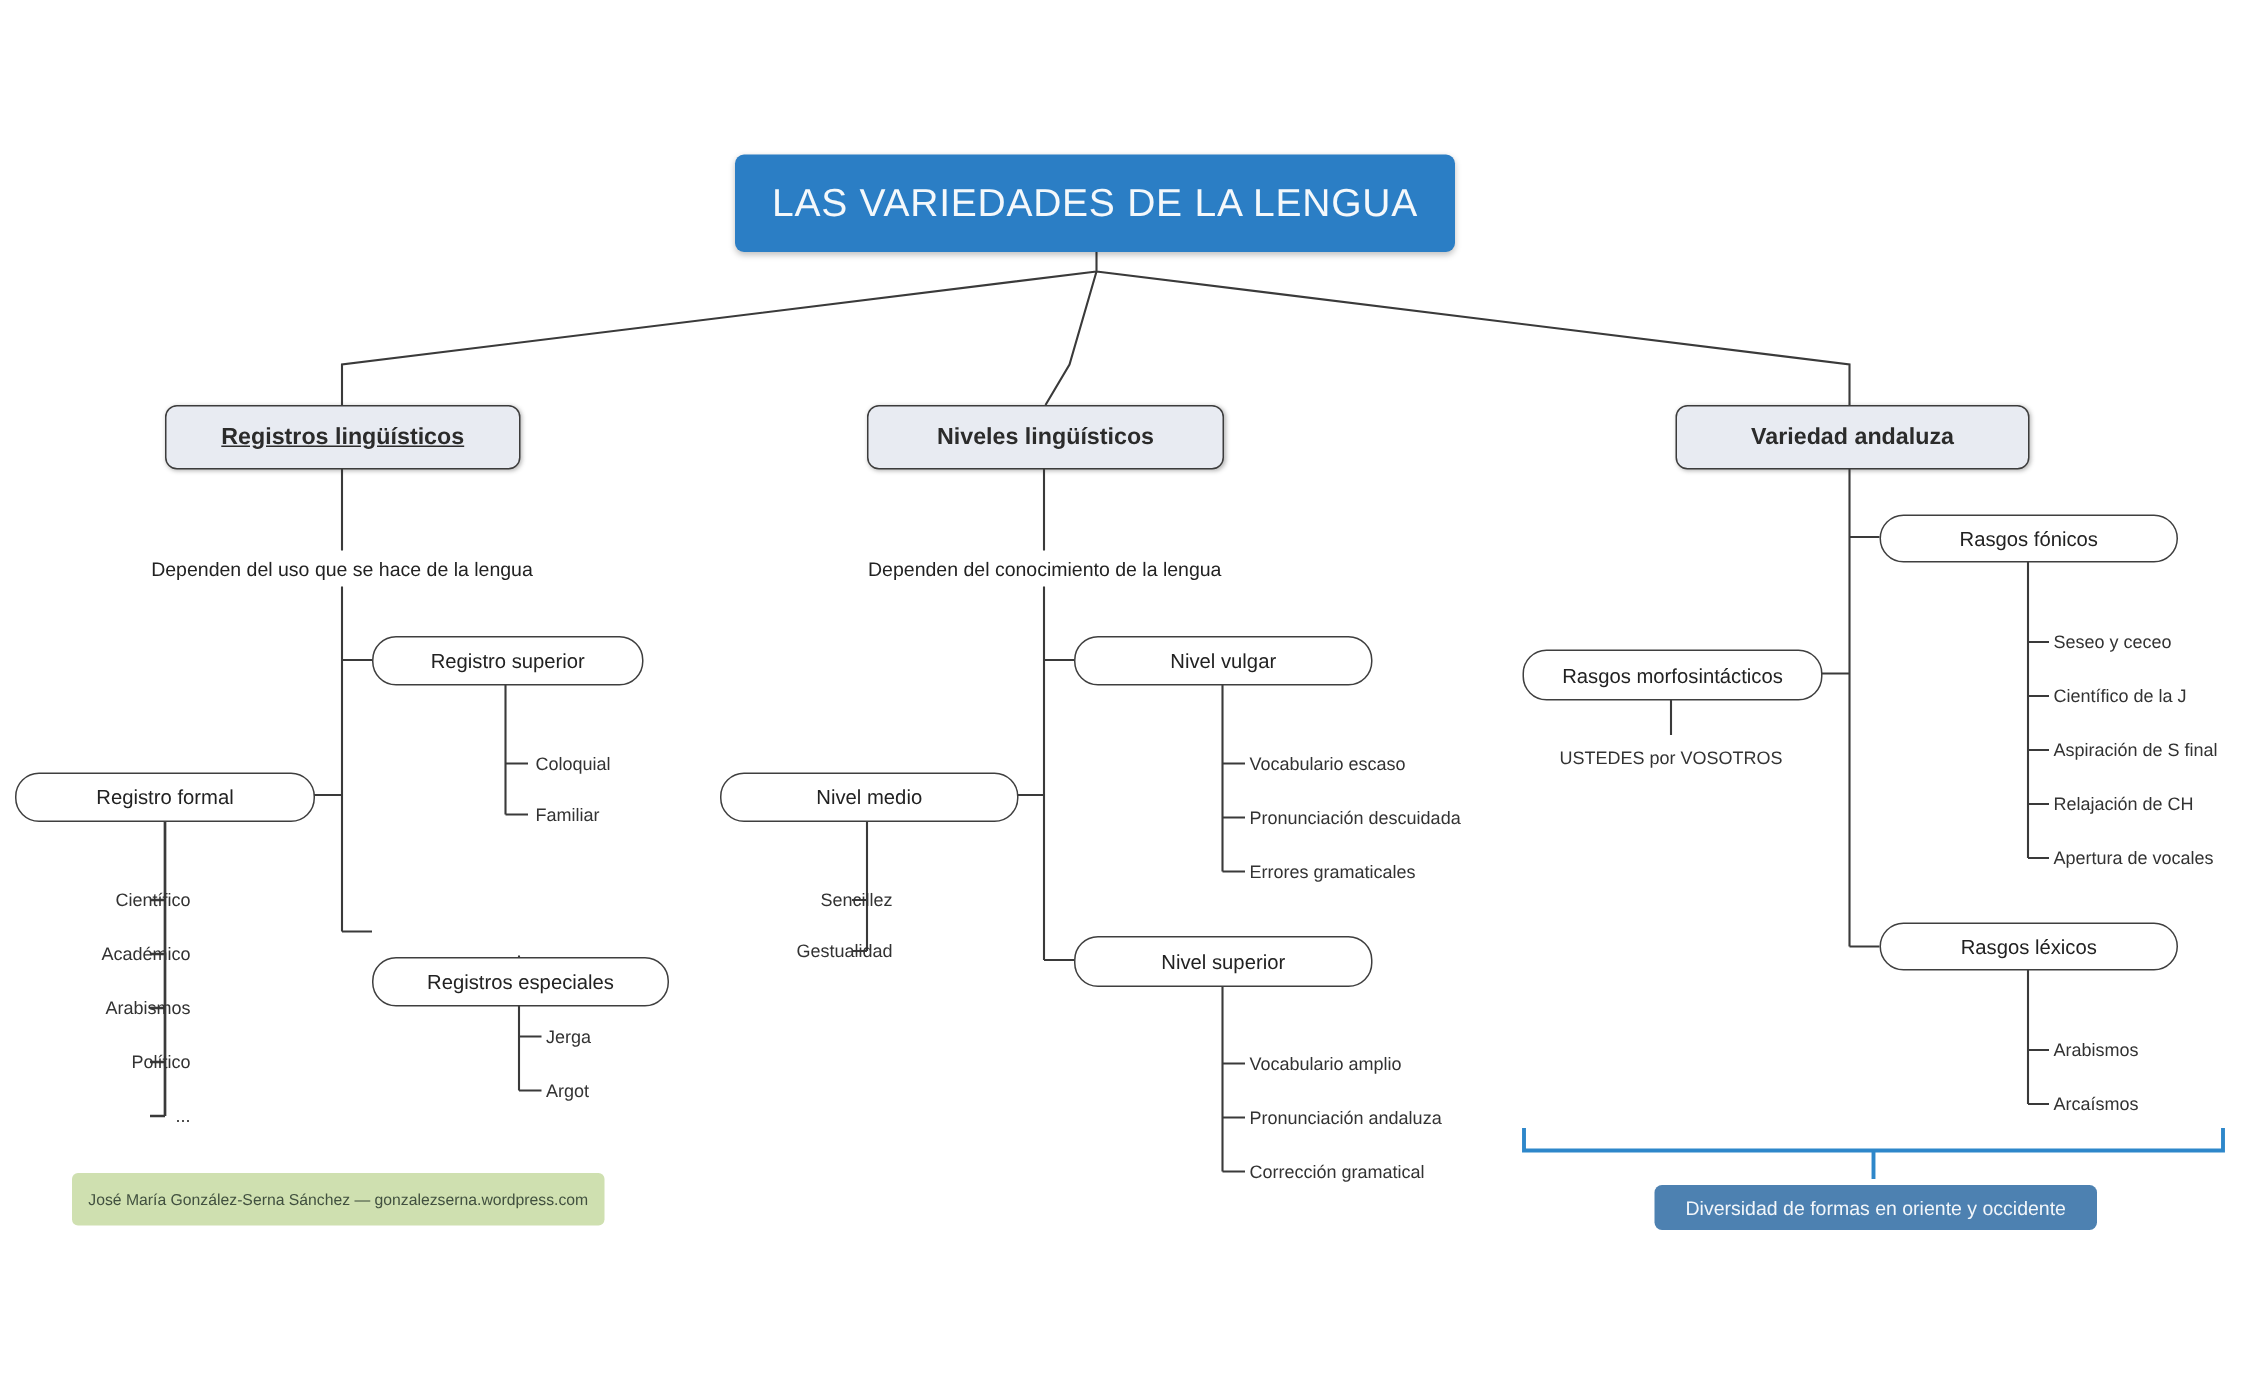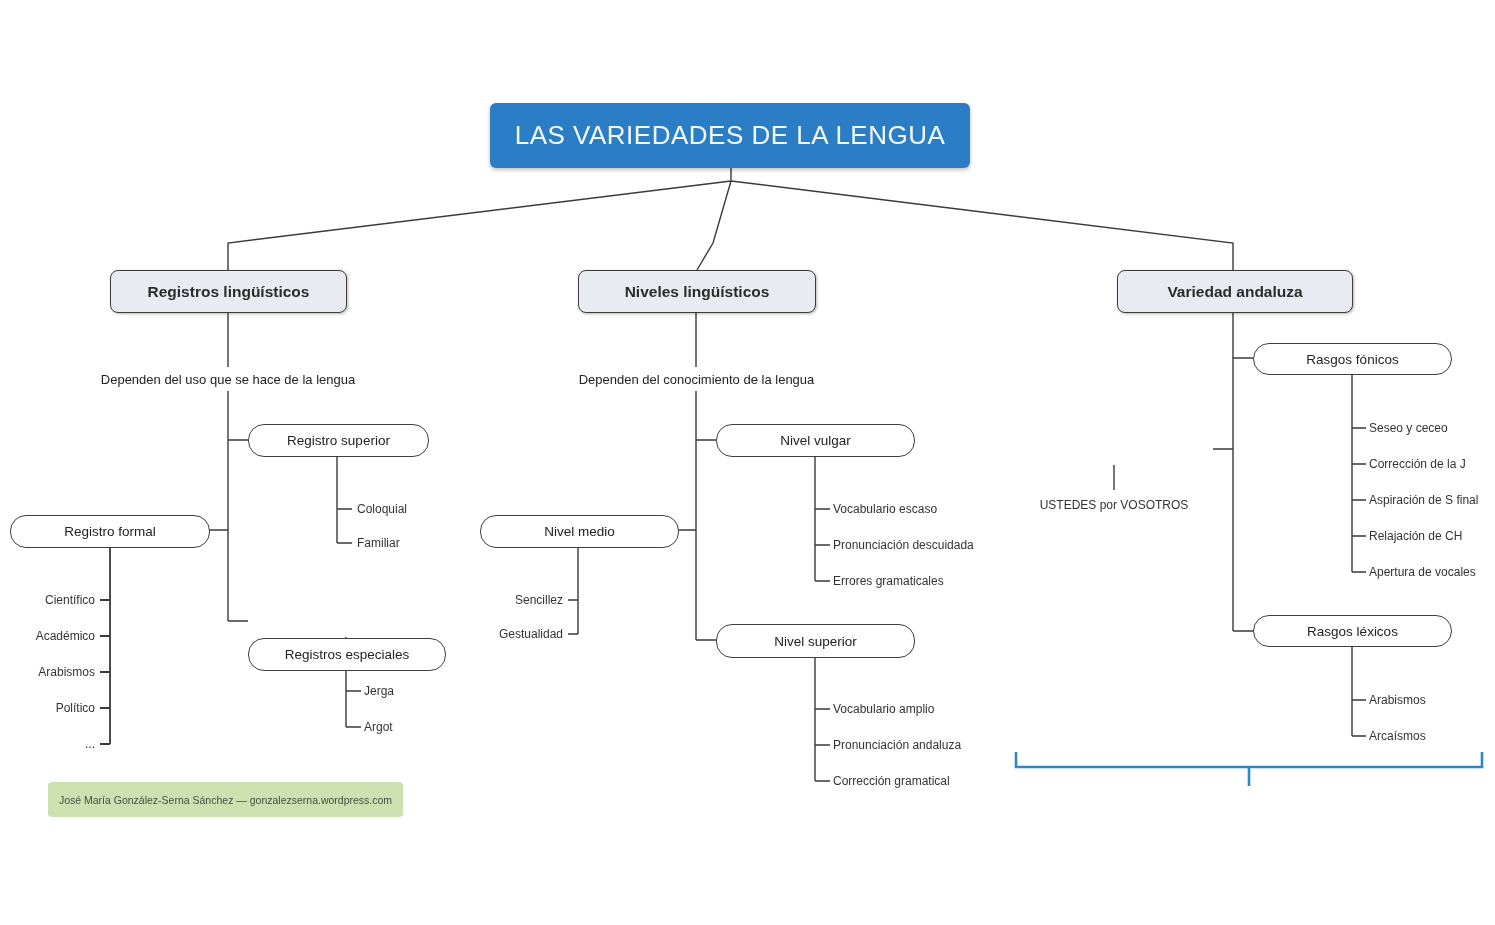--- a/index.html
+++ b/index.html
@@ -35,21 +35,21 @@
     border:1.5px solid #3f3f3f;
     border-radius:16px;
     font-size:13.5px;color:#222;
   }
   .note{
     font-size:13px;color:#222;text-align:center;line-height:16px;
   }
   .lbl{
     font-size:12px;color:#333;line-height:18px;height:18px;white-space:nowrap;
   }
-  .lbl-r{text-align:right;}
+  .lbl-r{text-align:right;padding-left:32px;}
   .lbl-c{text-align:center;}
   .banner{
     display:flex;align-items:center;justify-content:center;
     background:var(--banner-bg,#4d81b1);
     color:#f2f6fa;border-radius:5px;
     font-size:13px;
   }
   .footer-box{
     display:flex;align-items:center;justify-content:center;
     background:var(--footer-bg,#cfe0b0);
@@ -90,21 +90,21 @@
       <path d="M1352,373 V572 M1352,428 H1366 M1352,464 H1366 M1352,500 H1366 M1352,536 H1366 M1352,572 H1366"></path>
 
       <path d="M1352,645 V736 M1352,700 H1366 M1352,736 H1366"></path>
     </g>
 
     <path stroke="#2e87ca" stroke-width="2.6" fill="none" d="M1016,752 V767 H1482 V752 M1249,767 V786"></path>
   </svg>
 
   <div class="abs title-box" style="left:490px;top:103px;width:480px;height:65px;">LAS VARIEDADES DE LA LENGUA</div>
 
-  <div class="abs header-box" style="left:110px;top:270px;width:235px;height:41px;">Registros lingüísticos</div>
+  <div class="abs header-box" style="left:110px;top:270px;width:235px;height:41px;text-decoration:underline;">Registros lingüísticos</div>
   <div class="abs header-box" style="left:578px;top:270px;width:236px;height:41px;">Niveles lingüísticos</div>
   <div class="abs header-box" style="left:1117px;top:270px;width:234px;height:41px;">Variedad andaluza</div>
 
   <div class="abs note" style="left:88px;top:372px;width:280px;">Dependen del uso que se hace de la lengua</div>
   <div class="abs note" style="left:565px;top:372px;width:263px;">Dependen del conocimiento de la lengua</div>
 
   <div class="abs leaf" style="left:248px;top:424px;width:179px;height:31px;">Registro superior</div>
   <div class="abs leaf" style="left:10px;top:515px;width:198px;height:31px;">Registro formal</div>
   <div class="abs leaf" style="left:248px;top:606px;width:196px;height:31px;margin-top:32px;">Registros especiales</div>
 
@@ -129,29 +129,31 @@
   <div class="abs lbl" style="left:833px;top:572px;">Errores gramaticales</div>
 
   <div class="abs lbl lbl-r" style="left:430px;top:591px;width:133px;">Sencillez</div>
   <div class="abs lbl lbl-r" style="left:430px;top:625px;width:133px;">Gestualidad</div>
 
   <div class="abs lbl" style="left:833px;top:700px;">Vocabulario amplio</div>
   <div class="abs lbl" style="left:833px;top:736px;">Pronunciación andaluza</div>
   <div class="abs lbl" style="left:833px;top:772px;">Corrección gramatical</div>
 
   <div class="abs leaf" style="left:1253px;top:343px;width:197px;height:30px;">Rasgos fónicos</div>
+  <div class="abs leaf" style="left:1015px;top:433px;width:198px;height:32px;">Rasgos morfosintácticos</div>
   <div class="abs leaf" style="left:1253px;top:615px;width:197px;height:30px;">Rasgos léxicos</div>
 
   <div class="abs lbl" style="left:1369px;top:419px;">Seseo y ceceo</div>
-  <div class="abs lbl" style="left:1369px;top:455px;">Corrección de la J</div>
+  <div class="abs lbl" style="left:1369px;top:455px;">Científico de la J</div>
   <div class="abs lbl" style="left:1369px;top:491px;">Aspiración de S final</div>
   <div class="abs lbl" style="left:1369px;top:527px;">Relajación de CH</div>
   <div class="abs lbl" style="left:1369px;top:563px;">Apertura de vocales</div>
 
   <div class="abs lbl lbl-c" style="left:1014px;top:496px;width:200px;">USTEDES por VOSOTROS</div>
 
   <div class="abs lbl" style="left:1369px;top:691px;">Arabismos</div>
   <div class="abs lbl" style="left:1369px;top:727px;">Arcaísmos</div>
 
+  <div class="abs banner" style="left:1103px;top:790px;width:295px;height:30px;">Diversidad de formas en oriente y occidente</div>
 
   <div class="abs footer-box" style="left:48px;top:782px;width:355px;height:35px;">José María González-Serna Sánchez — gonzalezserna.wordpress.com</div>
 
 </div>
 
 </body></html>

